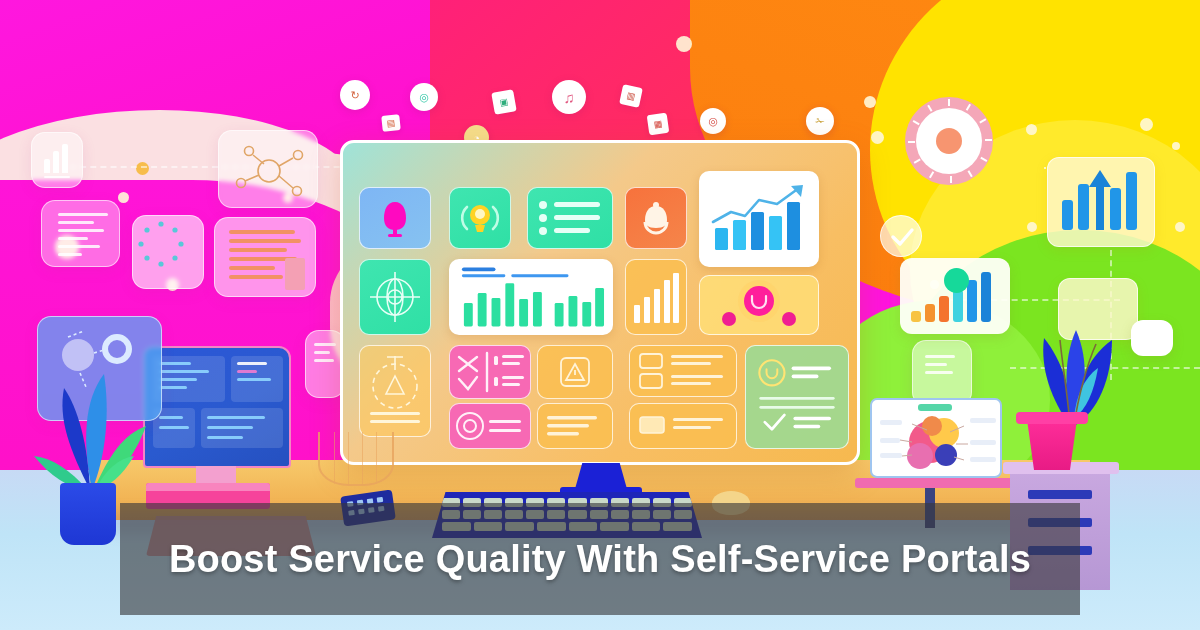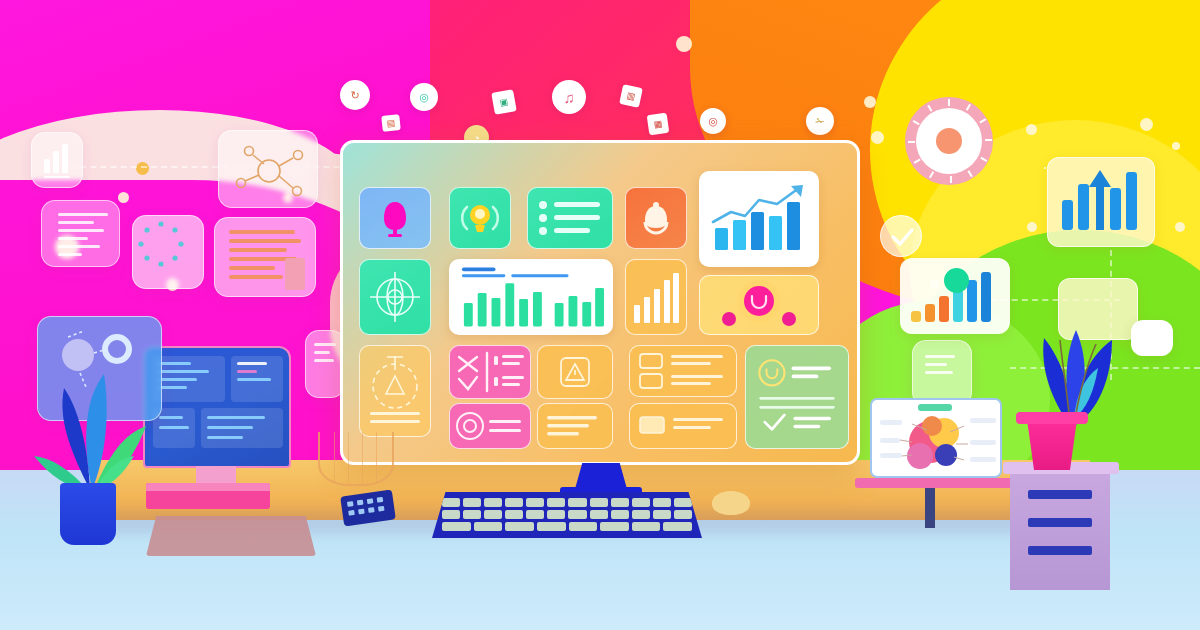--- a/index.html
+++ b/index.html
@@ -825,14 +825,17 @@
     <path d="M74 126 C74 92 86 58 112 40 C112 78 98 112 74 126 Z" fill="#1B2ED6"></path>
     <path d="M72 126 C66 96 62 62 76 30 C90 62 86 98 72 126 Z" fill="#2B43E8"></path>
     <path d="M74 118 C76 96 84 78 98 68 C94 92 86 110 74 118 Z" fill="#3FC4E0"></path>
     <g stroke="#7B6A3A" stroke-width="1.6" fill="none">
       <path d="M70 126 C68 96 62 62 60 40 M74 126 C78 96 88 62 96 44"></path>
     </g>
   </svg>
   <div id="rpot"></div>
   <div id="rpot-rim"></div>
 
+  <div id="title-band">
+    <div id="title-text">Boost Service Quality With Self-Service Portals</div>
+  </div>
 
 </div>
 
 </body></html>

